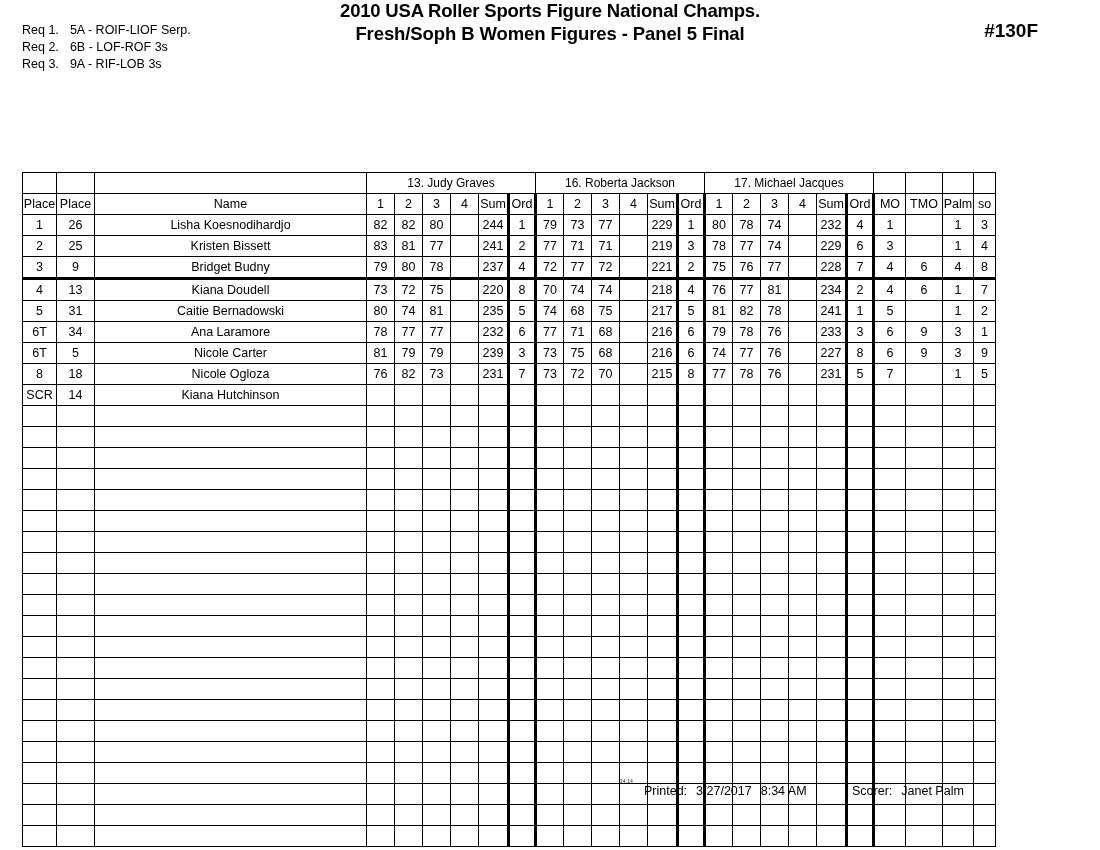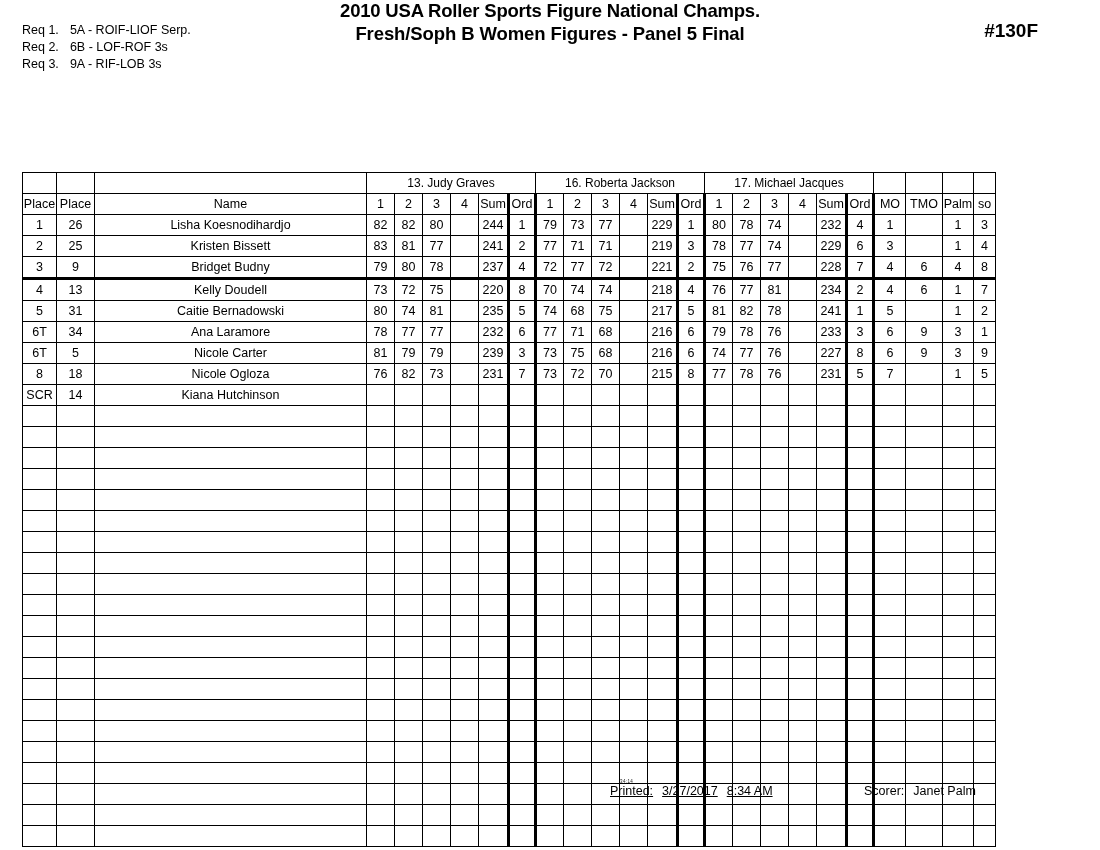--- a/index.html
+++ b/index.html
@@ -130,29 +130,27 @@
   #footer .micro {
     position: absolute;
     left: 598px;
     top: -5px;
     font-size: 4.5px;
     letter-spacing: 0.4px;
     color: #222;
   }
   #footer .printed {
     position: absolute;
-    left: 588px;
+    left: 622px;
     top: 0;
-    text-decoration: underline;
   }
   #footer .scorer {
     position: absolute;
     left: 830px;
     top: 0;
-    margin-left: 12px;
   }
   #footer .gap { display: inline-block; width: 9px; }
 </style>
 </head>
 <body>
 
 <div id="req-block">
   <span class="req-line">
     <span class="req-lbl">Req</span>
     <span class="req-num">1.</span>
@@ -328,21 +326,21 @@
         <td>228</td>
         <td class="ord sep-left sep-right">7</td>
         <td>4</td>
         <td>6</td>
         <td>4</td>
         <td>8</td>
       </tr>
       <tr>
         <td class="place">4</td>
         <td class="place">13</td>
-        <td class="name">Kelly Doudell</td>
+        <td class="name">Kiana Doudell</td>
         <td>73</td>
         <td>72</td>
         <td>75</td>
         <td></td>
         <td>220</td>
         <td class="ord sep-left sep-right">8</td>
         <td>70</td>
         <td>74</td>
         <td>74</td>
         <td></td>

